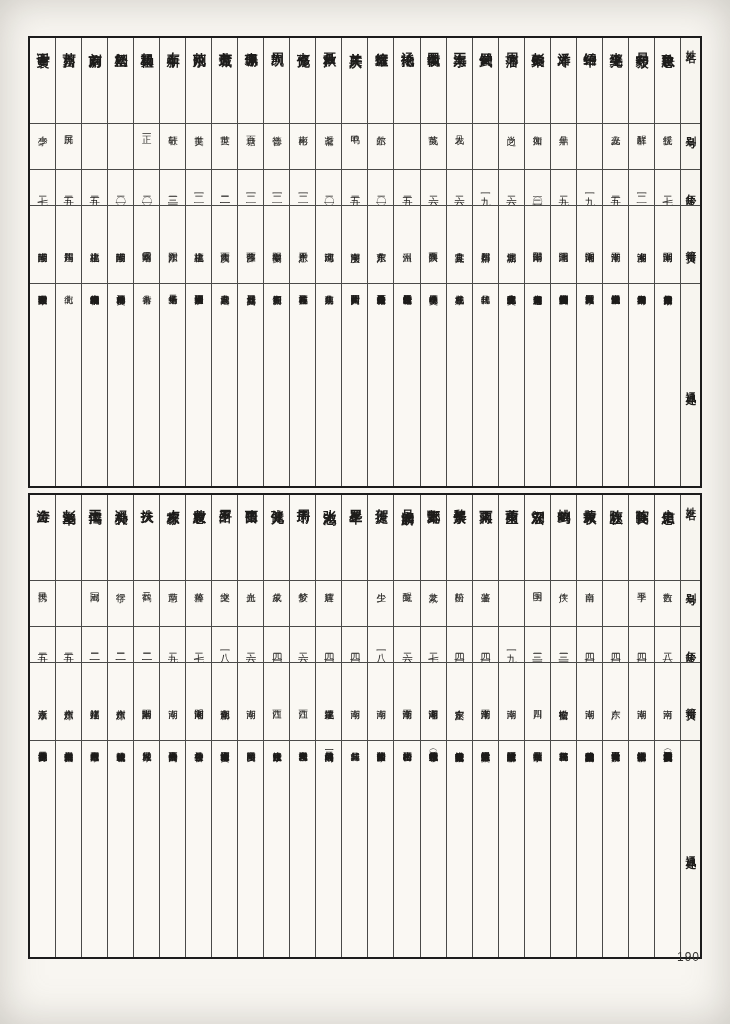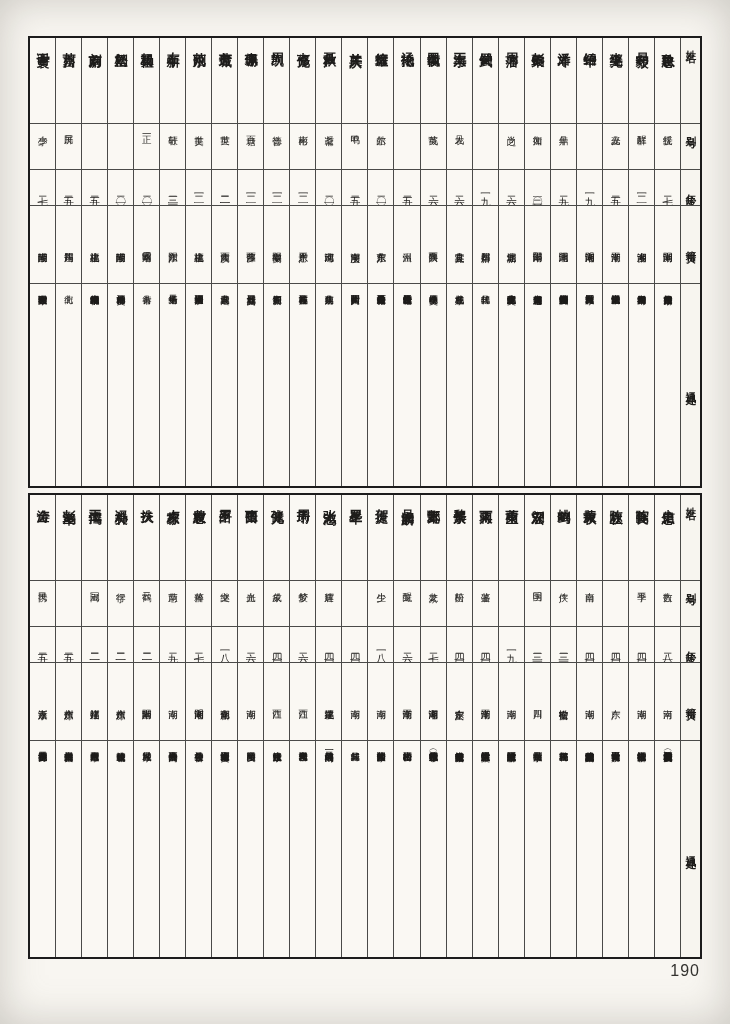--- a/index.html
+++ b/index.html
@@ -53,22 +53,22 @@
   }
   .vt.name{font-size:13px;font-weight:bold;letter-spacing:1px;}
   .vt.alias{font-size:9.5px;color:#2b2a27;}
   .vt.age{font-size:10.5px;}
   .vt.origin{font-size:9.5px;}
   .vt.addr{font-size:9px;line-height:1.2;}
   .hcell .vt{font-size:10.5px;font-weight:bold;letter-spacing:2px;}
   .hcell{justify-content:center;}
   .hc-center{align-items:center;padding-top:0;}
   .pageno{
-    position:absolute;right:30px;bottom:44px;
-    font-size:16px;color:#33322f;letter-spacing:1px;
+    position:absolute;right:30px;bottom:60px;
+    font-size:12px;color:#33322f;letter-spacing:1px;
   }
 </style>
 </head>
 <body>
 
 <div class="sheet">
   <div class="tables">
 
     <section class="ctable t1">
       <div class="col header-col">

